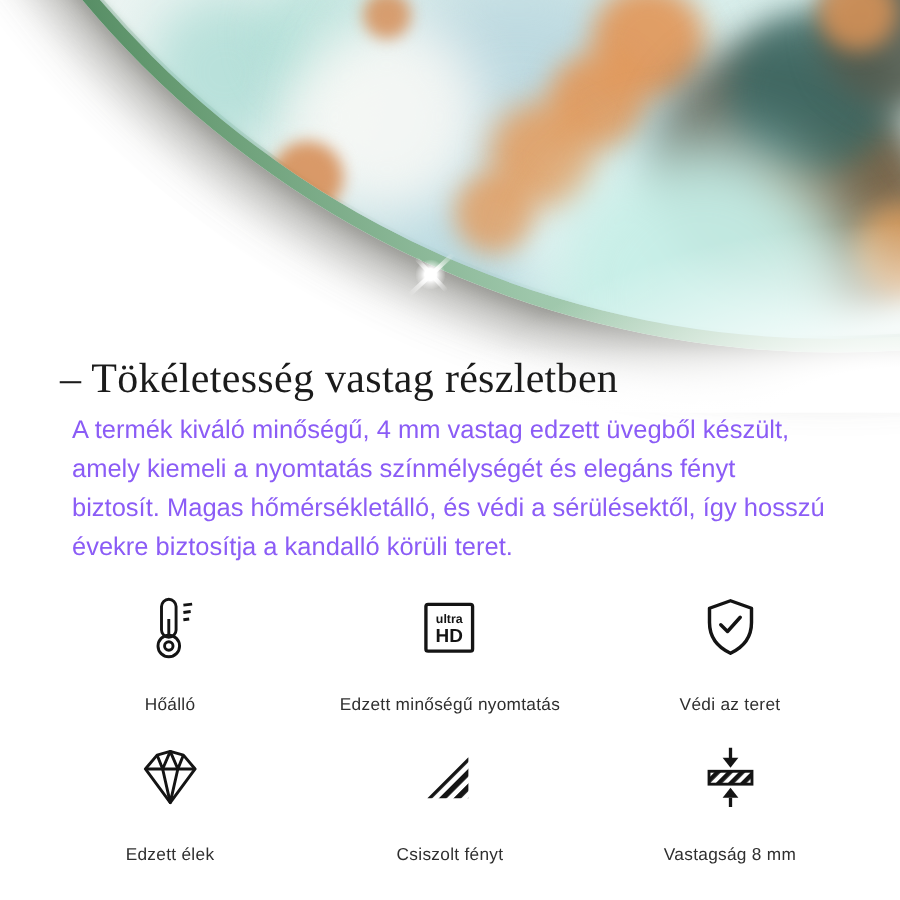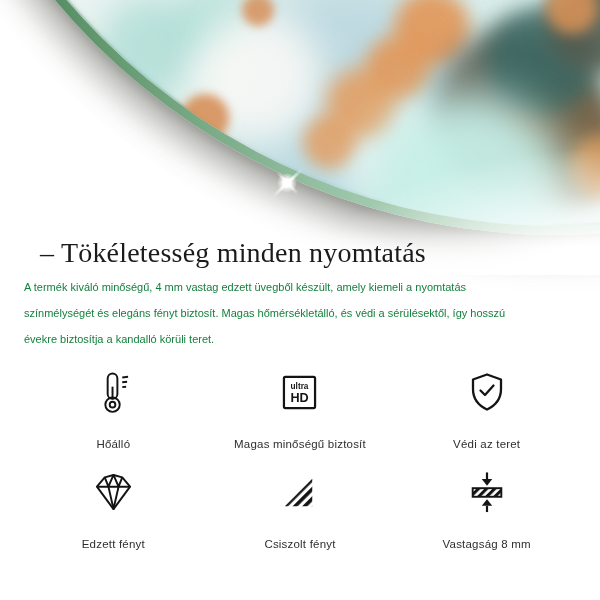--- a/index.html
+++ b/index.html
@@ -45,22 +45,22 @@
 
   
   .main{position:absolute;left:0;top:235px;width:600px;z-index:2;}
   h1{
     margin:0 0 0 40px;padding:0;
     font-family:"Liberation Serif", serif;font-weight:400;
     font-size:28px;line-height:35px;color:#1b1b1b;letter-spacing:.2px;
   }
   h1 .hl{display:block;}
   .para{
-    margin:4px 40px 0 24px;max-width:505px;
-    font-size:11px;line-height:26px;color:#15803d;
+    margin:4px 40px 0 48px;max-width:505px;
+    font-size:17px;line-height:26px;color:#8b5cf6;
   }
 
   
   .features{
     display:grid;grid-template-columns:1fr 1fr 1fr;
     padding:0 20px;margin-top:18px;row-gap:20px;
   }
   .feature{display:flex;flex-direction:column;align-items:center;}
   .icon-box{height:44px;display:flex;align-items:center;justify-content:flex-end;}
   .icon-box svg{display:block;}
@@ -100,21 +100,21 @@
       </div>
     </div>
     <div class="sparkle">
         <i class="core"></i>
       </div>
     <div class="hero-fade"></div>
   </div>
 
   <main class="main">
     <h1>
-      <span class="hl">– Tökéletesség minden nyomtatás</span>
+      <span class="hl">– Tökéletesség vastag részletben</span>
     </h1>
     <p class="para">A termék kiváló minőségű, 4 mm vastag edzett üvegből készült, amely kiemeli a nyomtatás színmélységét és elegáns fényt biztosít. Magas hőmérsékletálló, és védi a sérülésektől, így hosszú évekre biztosítja a kandalló körüli teret.</p>
 
     <div class="features">
 
       <div class="feature">
         <div class="icon-box">
           <svg width="35" height="43" viewBox="0 0 36 44">
             <rect class="stroke" x="12" y="2.5" width="10" height="26" rx="5"></rect>
             <circle class="stroke" cx="17" cy="34.5" r="7.4"></circle>
@@ -129,21 +129,21 @@
       </div>
 
       <div class="feature">
         <div class="icon-box">
           <svg width="35" height="35" viewBox="0 0 36 36">
             <rect class="stroke thick" x="2" y="2" width="32" height="32" rx="1.5"></rect>
             <text x="18" y="14.5" font-size="8.5" text-anchor="middle">ultra</text>
             <text x="18" y="28" font-size="13" text-anchor="middle">HD</text>
           </svg>
         </div>
-        <div class="flabel">Magas minőségű biztosít</div>
+        <div class="flabel">Edzett minőségű nyomtatás</div>
       </div>
 
       <div class="feature">
         <div class="icon-box">
           <svg width="36" height="40" viewBox="0 0 36 40">
             <path class="stroke thick" stroke-linejoin="round" d="M18 2.5 L32 7.5 V17 C32 27 26.5 33.5 18 37.5 C9.5 33.5 4 27 4 17 V7.5 Z"></path>
             <path class="stroke thick" stroke-linecap="round" stroke-linejoin="round" d="M11.5 18.5 L16 23 L24.5 13.5"></path>
           </svg>
         </div>
         <div class="flabel">Védi az teret</div>
@@ -151,21 +151,21 @@
 
       <div class="feature">
         <div class="icon-box">
           <svg width="39" height="39" viewBox="0 0 40 40">
             <path class="stroke" stroke-linejoin="round" d="M3 14 L11 4.5 L20 2 L29 4.5 L37 14 L20 37 Z"></path>
             <path class="stroke" d="M3 14 H37"></path>
             <path class="stroke" stroke-linejoin="round" d="M11 4.5 L14.8 14 L20 2 L25.2 14 L29 4.5"></path>
             <path class="stroke" stroke-linejoin="round" d="M14.8 14 L20 37 L25.2 14"></path>
           </svg>
         </div>
-        <div class="flabel">Edzett fényt</div>
+        <div class="flabel">Edzett élek</div>
       </div>
 
       <div class="feature">
         <div class="icon-box">
           <svg width="33" height="31" viewBox="0 0 36 34">
             <defs>
               <pattern id="hatch1" width="7.5" height="7.5" patternUnits="userSpaceOnUse" patternTransform="rotate(45)">
                 <rect width="4" height="7.5" fill="#141414"></rect>
               </pattern>
             </defs>

